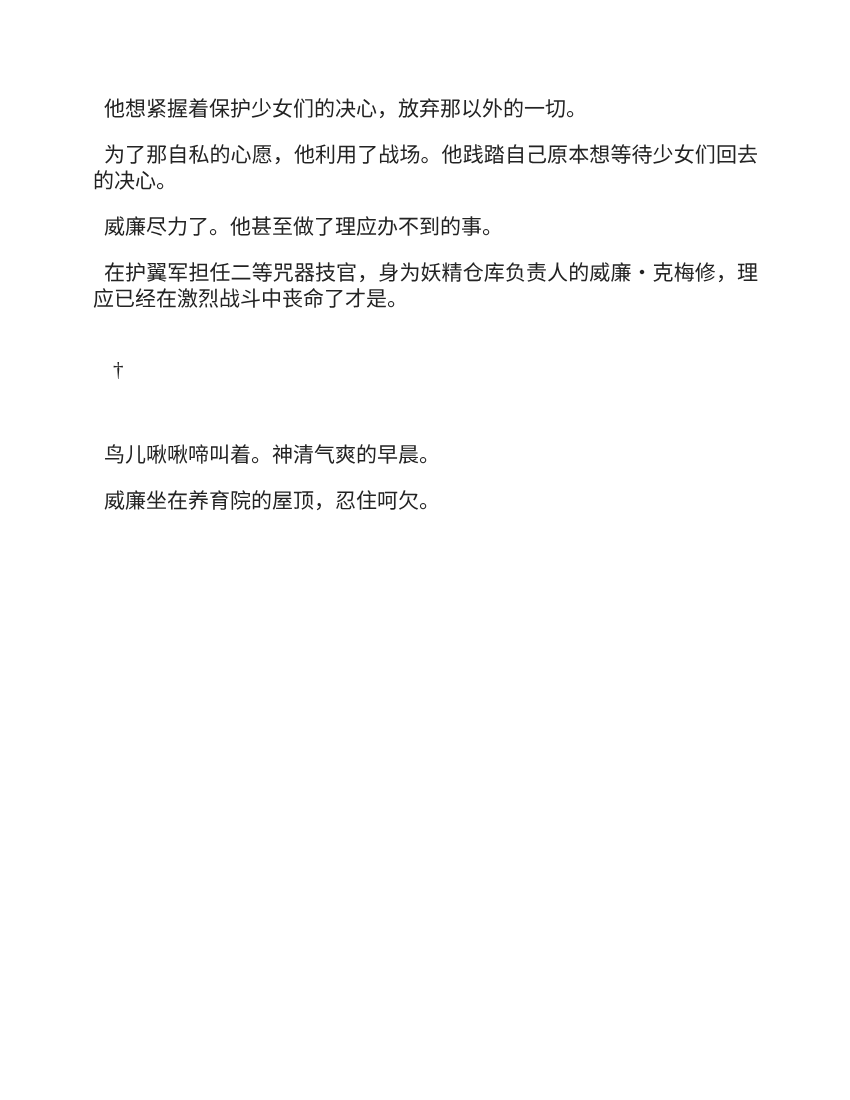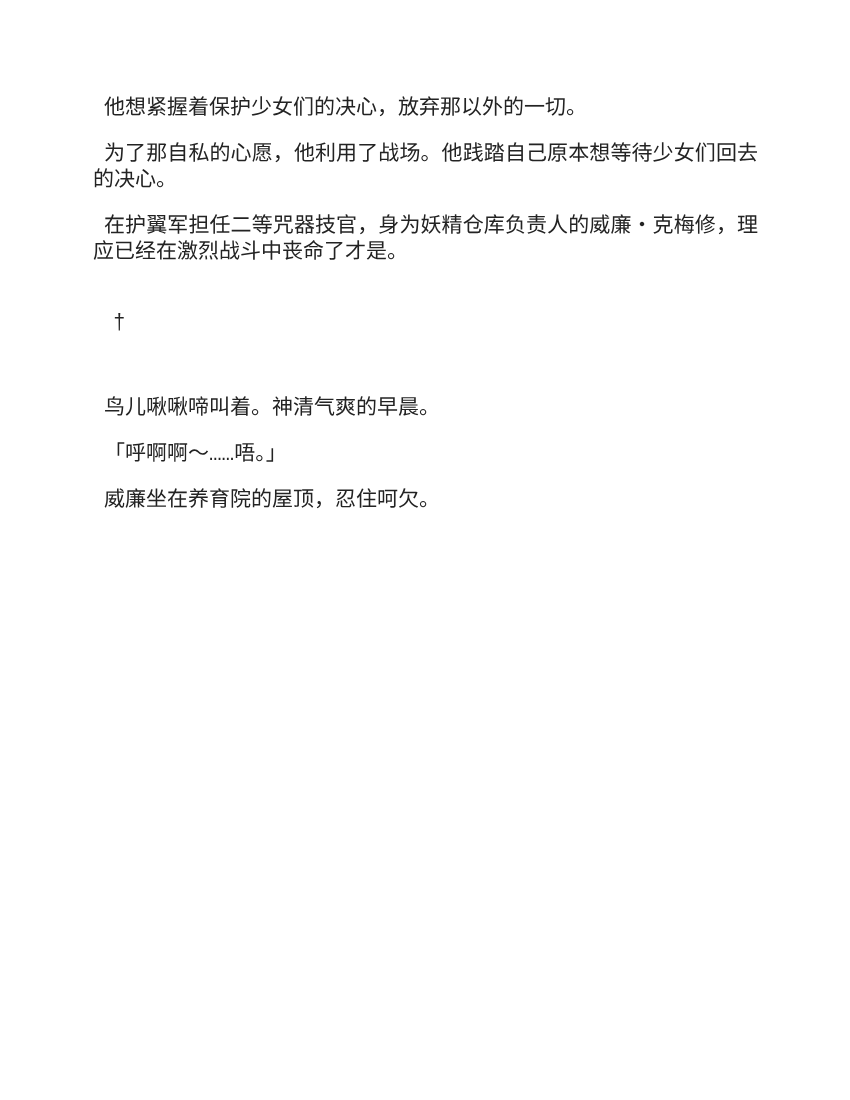--- a/index.html
+++ b/index.html
@@ -13,21 +13,20 @@
     background: #ffffff;
     overflow: hidden;
     font-family: "Liberation Serif", "DejaVu Serif", serif;
   }
   .page {
     width: 850px;
     height: 1100px;
     padding: 96px 92px 0 93px;
     background: #ffffff;
     color: #232323;
-    font-family: Liberation Mono, monospace;
   }
   p.para {
     margin: 0 0 20px 0;
     font-size: 21px;
     line-height: 26px;
     text-indent: 11px;
     text-align: justify;
     color: #232323;
     word-break: break-all;
   }
@@ -40,21 +39,21 @@
     color: #232323;
   }
 </style>
 </head>
 <body>
 
 <div class="page">
 
   <p class="para">他想紧握着保护少女们的决心，放弃那以外的一切。</p>
   <p class="para">为了那自私的心愿，他利用了战场。他践踏自己原本想等待少女们回去的决心。</p>
+  <p class="para">威廉尽力了。他甚至做了理应办不到的事。</p>
   <p class="para">在护翼军担任二等咒器技官，身为妖精仓库负责人的威廉・克梅修，理应已经在激烈战斗中丧命了才是。</p>
 
   <span class="section-divider">†</span>
 
   <p class="para">鸟儿啾啾啼叫着。神清气爽的早晨。</p>
-  <p class="para">「呼啊啊～……唔。」</p>
   <p class="para">威廉坐在养育院的屋顶，忍住呵欠。</p>
 
 </div>
 
 </body></html>

